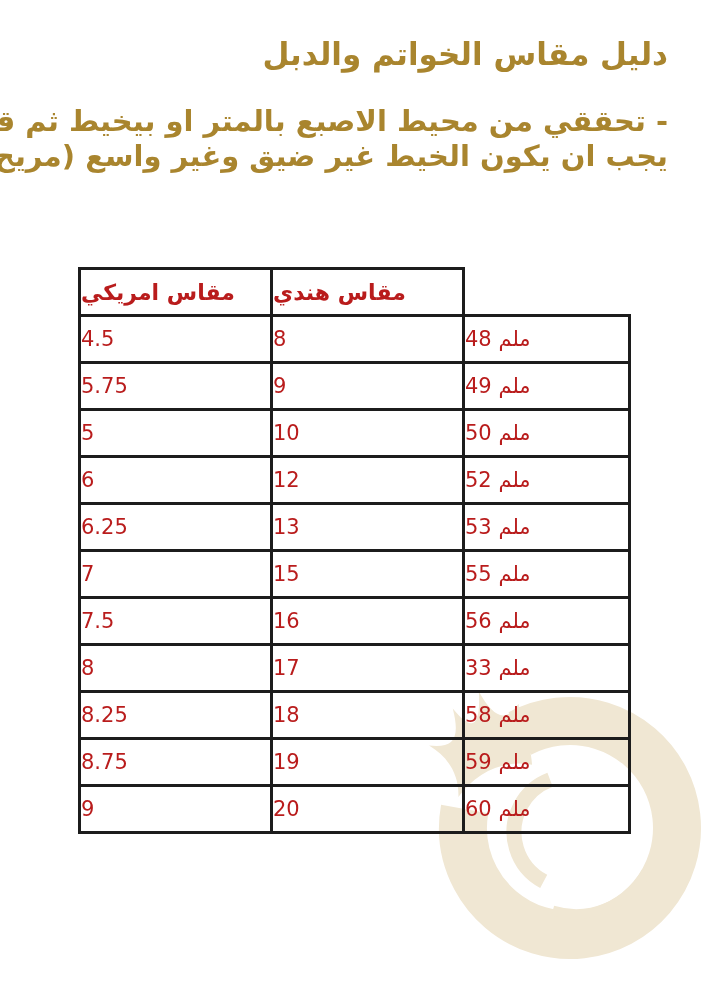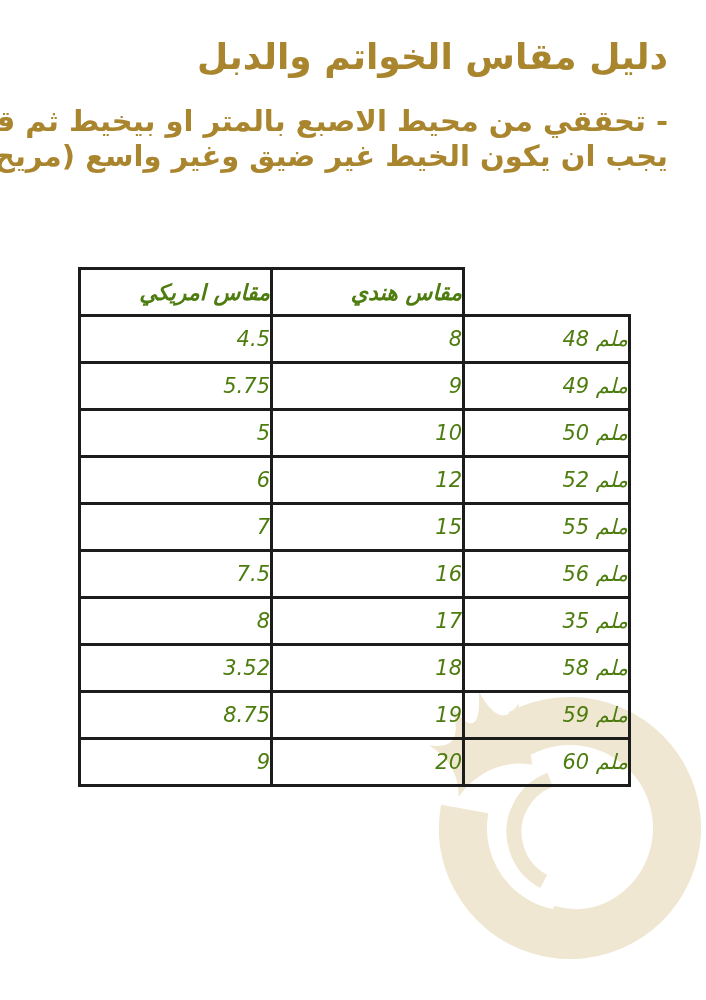--- a/index.html
+++ b/index.html
@@ -21,21 +21,21 @@
     pointer-events: none;
   }
   
   .title {
     position: absolute;
     top: 36px;
     right: 38px;
     margin: 0;
     direction: rtl;
     text-align: right;
-    font-size: 36px;
+    font-size: 31px;
     font-weight: bold;
     color: #a9852e;
     letter-spacing: 0.5px;
     white-space: nowrap;
   }
   
   .intro {
     position: absolute;
     top: 104px;
     right: 38px;
@@ -55,28 +55,27 @@
     top: 267px;
     border-collapse: collapse;
     table-layout: fixed;
     direction: ltr;
     background: transparent;
   }
   table.sizes td, table.sizes th {
     border: 3px solid #1c1c1c;
     height: 44px;
     padding: 0;
-    text-align: right;
+    text-align: left;
     vertical-align: middle;
     font-size: 21px;
     font-weight: normal;
-    color: #4d7c0f;
+    color: #b91c1c;
     background: transparent;
     overflow: hidden;
-    font-style: italic;
   }
   table.sizes th {
     direction: rtl;
     font-weight: 600;
     font-size: 22px;
   }
   table.sizes th.no-cell {
     border: none;
     background: transparent;
   }
@@ -137,36 +136,41 @@
         <td>5</td>
         <td>10</td>
         <td class="mm-cell">ملم 50</td>
       </tr>
       <tr>
         <td>6</td>
         <td>12</td>
         <td class="mm-cell">ملم 52</td>
       </tr>
       <tr>
+        <td>6.25</td>
+        <td>13</td>
+        <td class="mm-cell">ملم 53</td>
+      </tr>
+      <tr>
         <td>7</td>
         <td>15</td>
         <td class="mm-cell">ملم 55</td>
       </tr>
       <tr>
         <td>7.5</td>
         <td>16</td>
         <td class="mm-cell">ملم 56</td>
       </tr>
       <tr>
         <td>8</td>
         <td>17</td>
-        <td class="mm-cell">ملم 35</td>
+        <td class="mm-cell">ملم 33</td>
       </tr>
       <tr>
-        <td>3.52</td>
+        <td>8.25</td>
         <td>18</td>
         <td class="mm-cell">ملم 58</td>
       </tr>
       <tr>
         <td>8.75</td>
         <td>19</td>
         <td class="mm-cell">ملم 59</td>
       </tr>
       <tr>
         <td>9</td>

